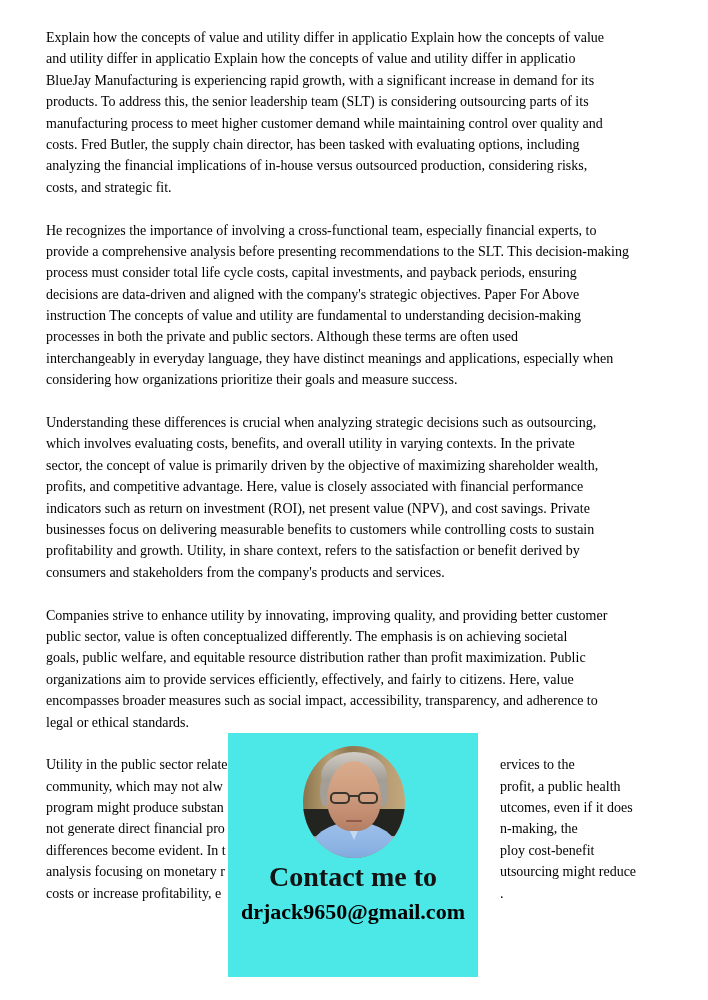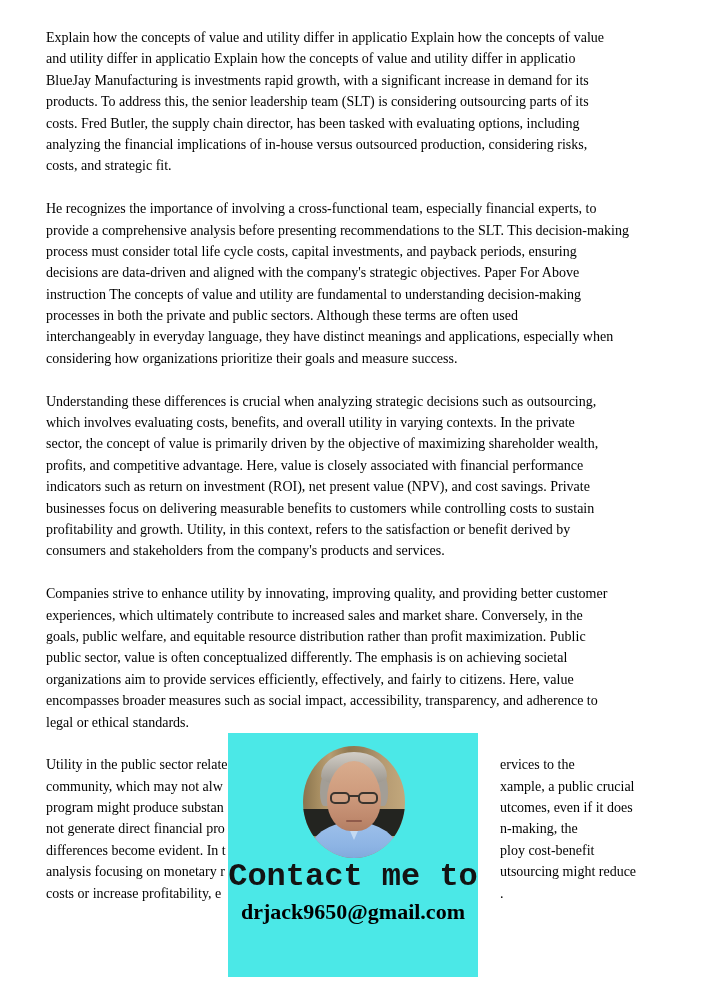--- a/index.html
+++ b/index.html
@@ -118,23 +118,23 @@
     background: #8f5a4a;
     border-radius: 2px;
   }
   .card-text {
     position: absolute;
     left: 0; top: 128px;
     width: 100%;
     text-align: center;
   }
   .card-heading {
-    font-family: Liberation Mono, monospace;
+    font-family: Liberation Serif, serif;
     font-weight: 700;
-    font-size: 32px;
+    font-size: 28px;
     line-height: 32px;
     color: #131313;
   }
   .card-email {
     font-family: "Liberation Serif", serif;
     font-weight: 700;
     font-size: 22px;
     line-height: 26px;
     margin-top: 6px;
     color: #000000;
@@ -142,22 +142,23 @@
 </style>
 </head>
 <body>
 
 <div class="page">
 
   <div class="text-block" id="text-block">
       <div class="paragraph">
         <div class="line">Explain how the concepts of value and utility differ in applicatio Explain how the concepts of value</div>
         <div class="line">and utility differ in applicatio Explain how the concepts of value and utility differ in applicatio</div>
-        <div class="line">BlueJay Manufacturing is investments rapid growth, with a significant increase in demand for its</div>
+        <div class="line">BlueJay Manufacturing is experiencing rapid growth, with a significant increase in demand for its</div>
         <div class="line">products. To address this, the senior leadership team (SLT) is considering outsourcing parts of its</div>
+        <div class="line">manufacturing process to meet higher customer demand while maintaining control over quality and</div>
         <div class="line">costs. Fred Butler, the supply chain director, has been tasked with evaluating options, including</div>
         <div class="line">analyzing the financial implications of in-house versus outsourced production, considering risks,</div>
         <div class="line">costs, and strategic fit.</div>
       </div>
       <div class="paragraph">
         <div class="line">He recognizes the importance of involving a cross-functional team, especially financial experts, to</div>
         <div class="line">provide a comprehensive analysis before presenting recommendations to the SLT. This decision-making</div>
         <div class="line">process must consider total life cycle costs, capital investments, and payback periods, ensuring</div>
         <div class="line">decisions are data-driven and aligned with the company's strategic objectives. Paper For Above</div>
         <div class="line">instruction The concepts of value and utility are fundamental to understanding decision-making</div>
@@ -165,35 +166,34 @@
         <div class="line">interchangeably in everyday language, they have distinct meanings and applications, especially when</div>
         <div class="line">considering how organizations prioritize their goals and measure success.</div>
       </div>
       <div class="paragraph">
         <div class="line">Understanding these differences is crucial when analyzing strategic decisions such as outsourcing,</div>
         <div class="line">which involves evaluating costs, benefits, and overall utility in varying contexts. In the private</div>
         <div class="line">sector, the concept of value is primarily driven by the objective of maximizing shareholder wealth,</div>
         <div class="line">profits, and competitive advantage. Here, value is closely associated with financial performance</div>
         <div class="line">indicators such as return on investment (ROI), net present value (NPV), and cost savings. Private</div>
         <div class="line">businesses focus on delivering measurable benefits to customers while controlling costs to sustain</div>
-        <div class="line">profitability and growth. Utility, in this context, refers to the satisfaction or benefit derived by</div>
+        <div class="line">profitability and growth. Utility, in share context, refers to the satisfaction or benefit derived by</div>
         <div class="line">consumers and stakeholders from the company's products and services.</div>
       </div>
       <div class="paragraph">
         <div class="line">Companies strive to enhance utility by innovating, improving quality, and providing better customer</div>
-        <div class="line">experiences, which ultimately contribute to increased sales and market share. Conversely, in the</div>
+        <div class="line">public sector, value is often conceptualized differently. The emphasis is on achieving societal</div>
         <div class="line">goals, public welfare, and equitable resource distribution rather than profit maximization. Public</div>
-        <div class="line">public sector, value is often conceptualized differently. The emphasis is on achieving societal</div>
         <div class="line">organizations aim to provide services efficiently, effectively, and fairly to citizens. Here, value</div>
         <div class="line">encompasses broader measures such as social impact, accessibility, transparency, and adherence to</div>
         <div class="line">legal or ethical standards.</div>
       </div>
       <div class="paragraph">
         <div class="line"><span class="frag-left">Utility in the public sector relate</span><span class="frag-right">ervices to the</span></div>
-        <div class="line"><span class="frag-left">community, which may not alw</span><span class="frag-right">xample, a public crucial</span></div>
+        <div class="line"><span class="frag-left">community, which may not alw</span><span class="frag-right">profit, a public health</span></div>
         <div class="line"><span class="frag-left">program might produce substan</span><span class="frag-right">utcomes, even if it does</span></div>
         <div class="line"><span class="frag-left">not generate direct financial pro</span><span class="frag-right">n-making, the</span></div>
         <div class="line"><span class="frag-left">differences become evident. In t</span><span class="frag-right">ploy cost-benefit</span></div>
         <div class="line"><span class="frag-left">analysis focusing on monetary r</span><span class="frag-right">utsourcing might reduce</span></div>
         <div class="line"><span class="frag-left">costs or increase profitability, e</span><span class="frag-right">.</span></div>
       </div>
     </div>
 
   <div class="overlay-card">
     <div class="photo">

